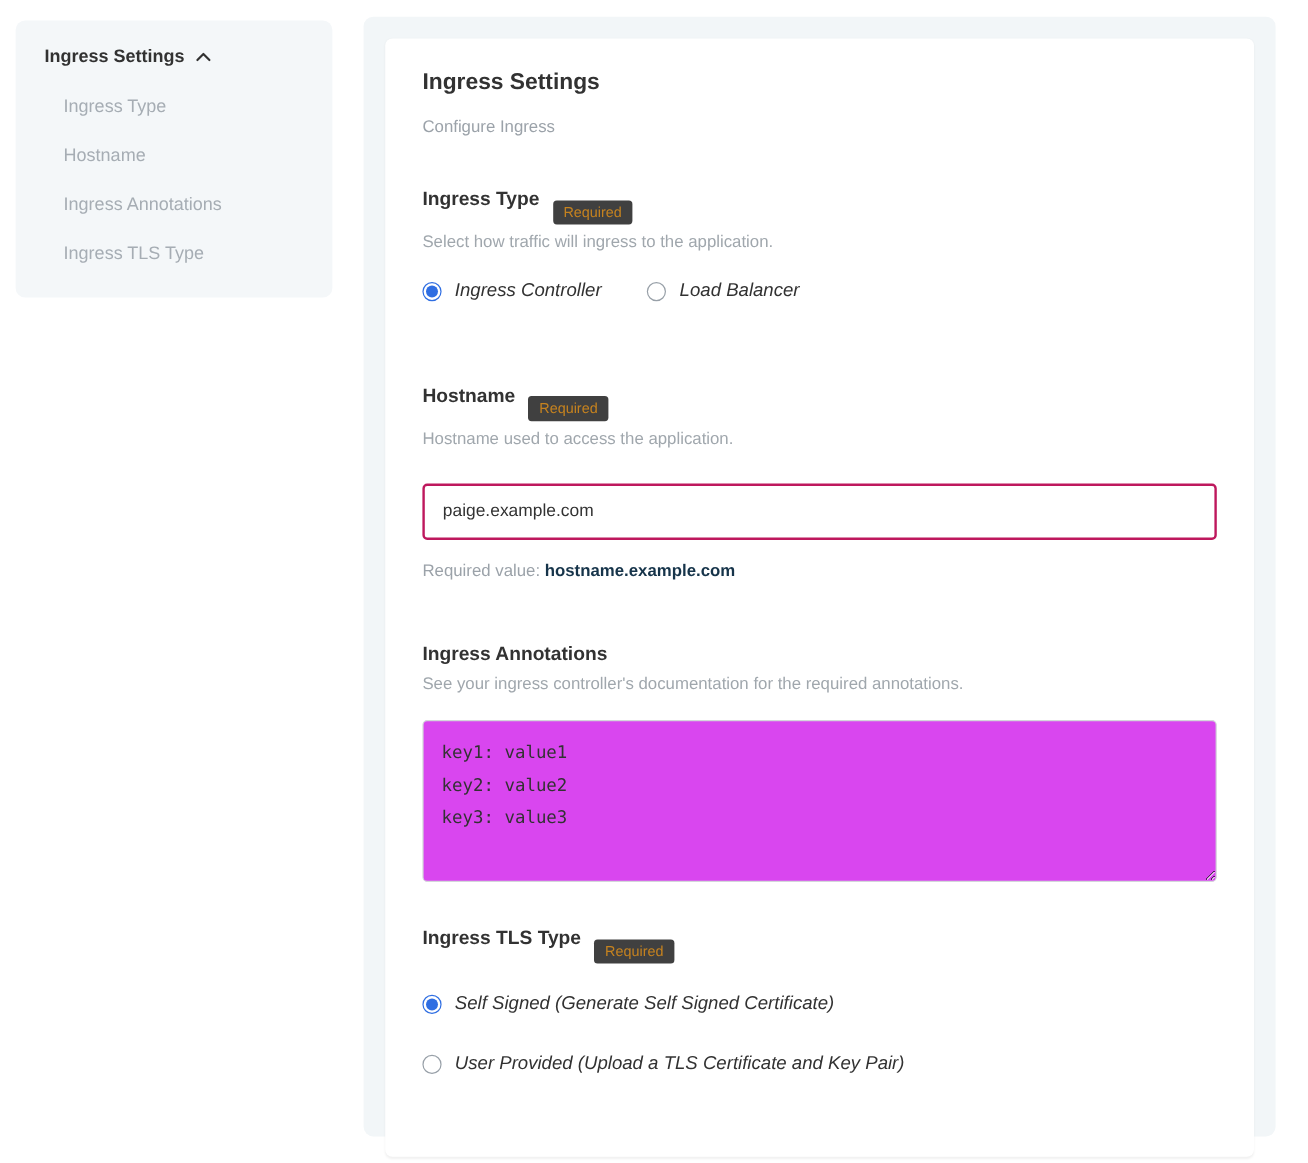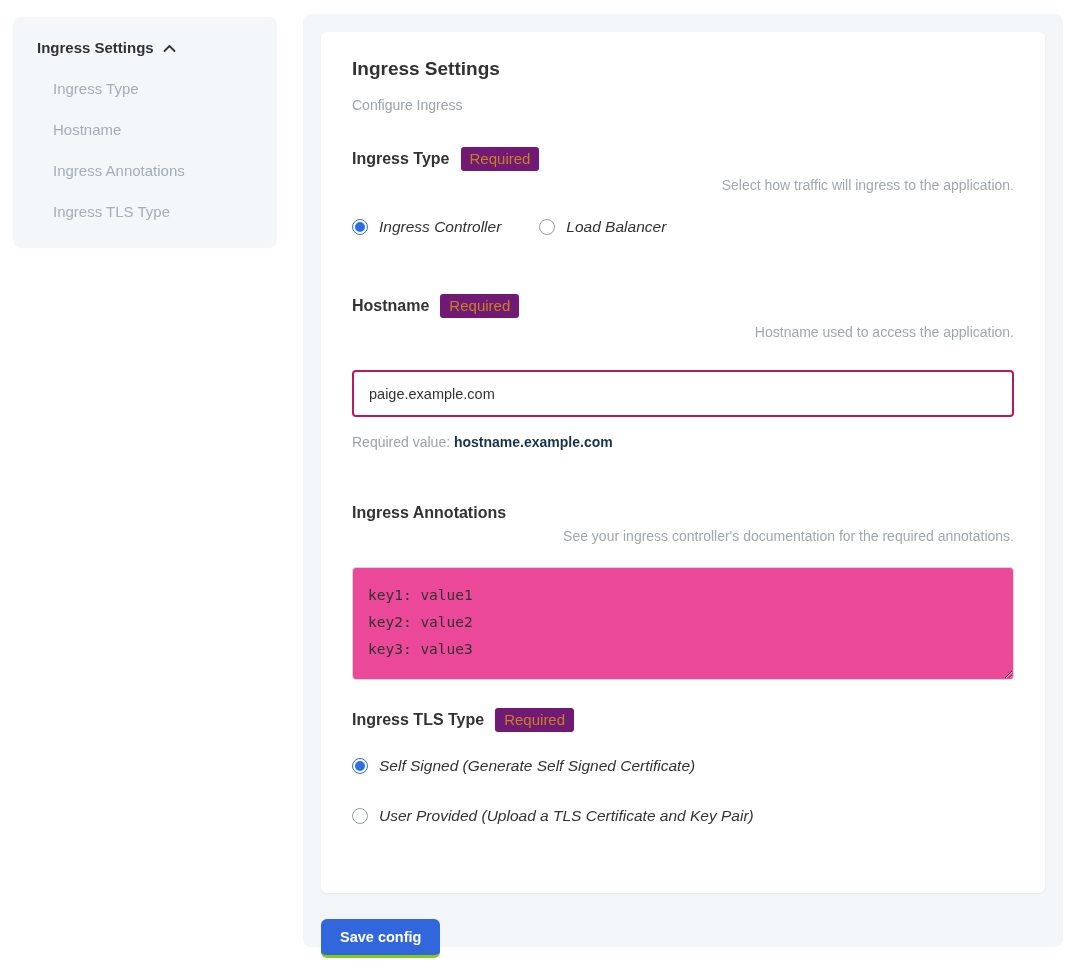--- a/index.html
+++ b/index.html
@@ -37,24 +37,24 @@
     box-shadow: 0 1px 2px rgba(0,0,0,0.06);
     padding: 26px 31px 68px 31px;
   }
   .card-title { font-size: 19px; font-weight: bold; margin: 0 0 17px 0; color: #323232; }
   .card-subtitle { font-size: 14px; color: #9ba2a9; margin: 0; }
 
   .field { margin-top: 34px; }
   .field-head { display: flex; align-items: center; gap: 11px; }
   .field-label { font-size: 16px; font-weight: bold; margin: 0; color: #323232; }
   .badge {
-    background: #701a75; color: #c5821f;
-    font-size: 15px; padding: 3px 9px; border-radius: 3px; line-height: 1.2;
+    background: #404040; color: #c5821f;
+    font-size: 12px; padding: 3px 9px; border-radius: 3px; line-height: 1.2; margin-top: 20px;
   }
-  .help { font-size: 14px; color: #a0a7ad; margin: 6px 0 0 0; text-align: right; }
+  .help { font-size: 14px; color: #a0a7ad; margin: 6px 0 0 0; }
 
   
   .radio-row { display: flex; gap: 38px; margin-top: 25px; }
   .radio-col { display: flex; flex-direction: column; gap: 32px; margin-top: 25px; }
   .radio-opt {
     display: flex; align-items: center; gap: 11px;
     font-size: 15.5px; color: #323232; cursor: pointer; font-style: italic;
   }
   .radio {
     width: 16px; height: 16px; border-radius: 50%;
@@ -73,25 +73,25 @@
     border: 2px solid #be185d; border-radius: 4px;
     padding: 0 15px; font-size: 14.5px; color: #323232;
     font-family: "Liberation Sans", sans-serif; outline: none; background: #fff;
   }
   .default-line { margin-top: 17px; font-size: 14px; color: #9ba2a9; }
   .default-value { color: #16344a; font-weight: bold; }
 
   
   .field-annotations { margin-top: 54px; }
   .textarea-input {
-    display: block; width: 100%; height: 113px; margin-top: 23px;
+    display: block; width: 100%; height: 135px; margin-top: 23px;
     border: 1px solid #d4d7da; border-radius: 4px;
     padding: 14px 15px; font-size: 14.5px; line-height: 27px; color: #323232;
     font-family: "DejaVu Sans Mono", "Liberation Mono", monospace;
-    outline: none; resize: both; background: #ec4899;
+    outline: none; resize: both; background: #d946ef;
   }
 
   .field-tls { margin-top: 28px; }
 
   
   .save-btn {
     margin-top: 26px;
     background: #3166dd; color: #ffffff;
     border: none; border-bottom: 3px solid #84cc16; border-radius: 6px;
     font-family: "Liberation Sans", sans-serif;

